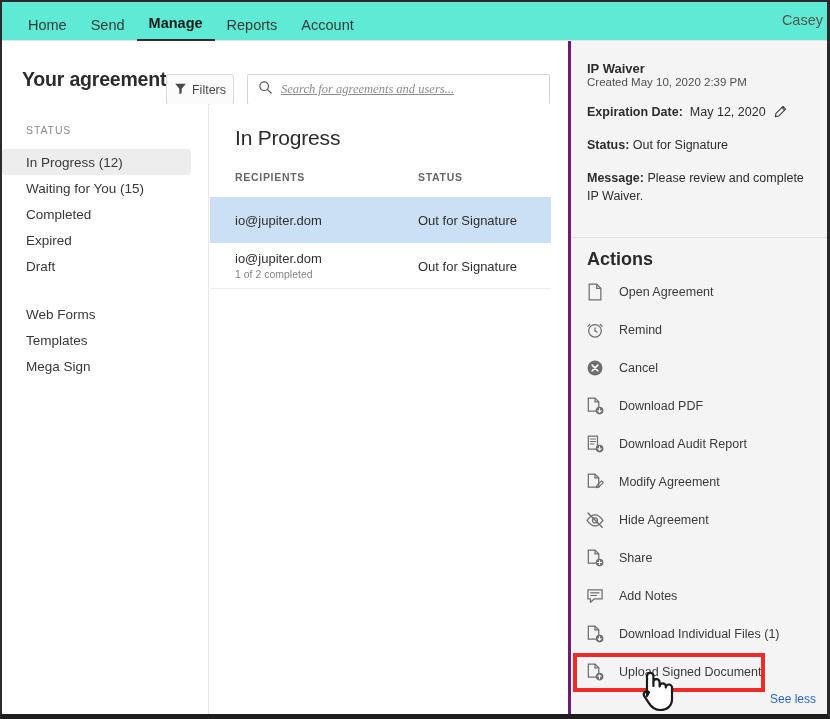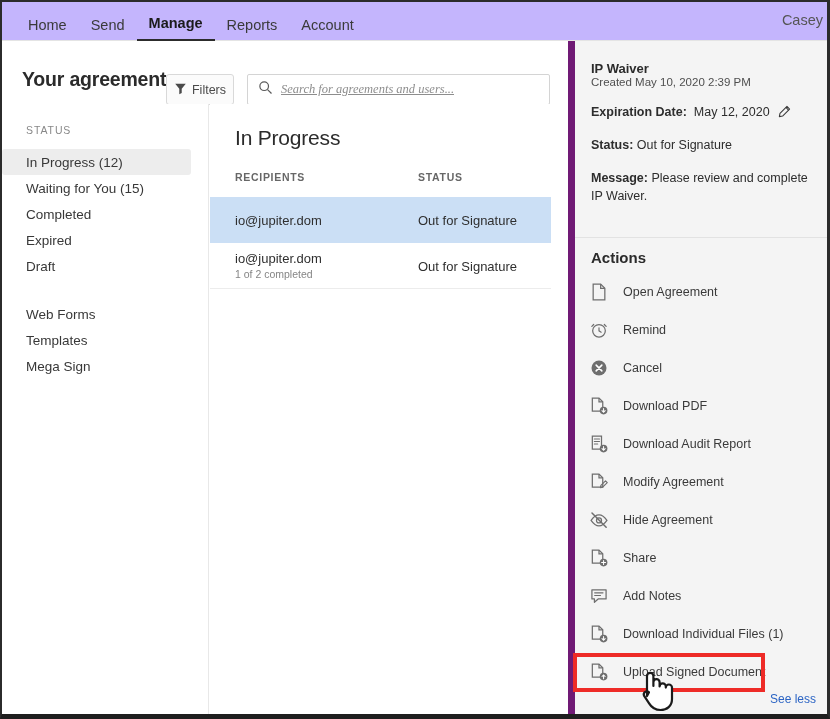--- a/index.html
+++ b/index.html
@@ -18,21 +18,21 @@
     border-left: 2px solid #2b2b2b;
     border-right: 3px solid #2b2b2b;
     border-bottom: 5px solid #1e1e1e;
     overflow: hidden;
   }
 
   
   #topnav {
     position: absolute; left: 0; top: 0;
     width: 825px; height: 39px;
-    background: #c4b5fd;
+    background: #5eead4;
     border-bottom: 1px solid #e4e4e4;
   }
   .nav-items { display: flex; align-items: flex-end; height: 39px; padding-left: 14px; }
   .nav-item {
     font-size: 14.5px; color: #3a3a3a;
     padding: 0 12px 9px 12px;
     line-height: 14px;
     cursor: pointer;
     white-space: nowrap;
   }
@@ -139,35 +139,35 @@
   .row .sub {
     position: absolute; left: 25px; top: 25px;
     font-size: 10.5px; color: #858585;
   }
 
   
   #detail {
     position: absolute; left: 566px; top: 39px;
     width: 259px; height: 675px;
     background: #f4f4f4;
-    border-left: 7px solid #701a75;
+    border-left: 3px solid #701a75;
   }
   #detail-top { padding: 20px 16px 0 16px; }
   #agr-title { font-size: 13px; font-weight: bold; color: #2b2b2b; }
   #agr-created { font-size: 11.5px; color: #4f4f4f; margin-top: 0; }
   .kv { margin-top: 15px; font-size: 12.5px; color: #2d2d2d; line-height: 18px; }
   .kv b { font-weight: bold; }
   #exp-row { display: flex; align-items: center; gap: 7px; }
   #divider {
     position: absolute; left: 0; top: 196px;
     width: 259px; height: 1px; background: #e2e2e2;
   }
   #actions-title {
     position: absolute; left: 16px; top: 208px;
-    font-size: 15px; font-weight: bold; color: #2b2b2b;
+    font-size: 18px; font-weight: bold; color: #2b2b2b;
   }
   #actions { position: absolute; left: 0; top: 232px; width: 259px; }
   .action {
     height: 38px; display: flex; align-items: center;
     padding-left: 14px; gap: 14px;
     cursor: pointer;
   }
   .action .label { font-size: 12.5px; color: #3a3a3a; white-space: nowrap; }
   .action .ico { width: 20px; height: 20px; display: block; flex: 0 0 20px; }
 

